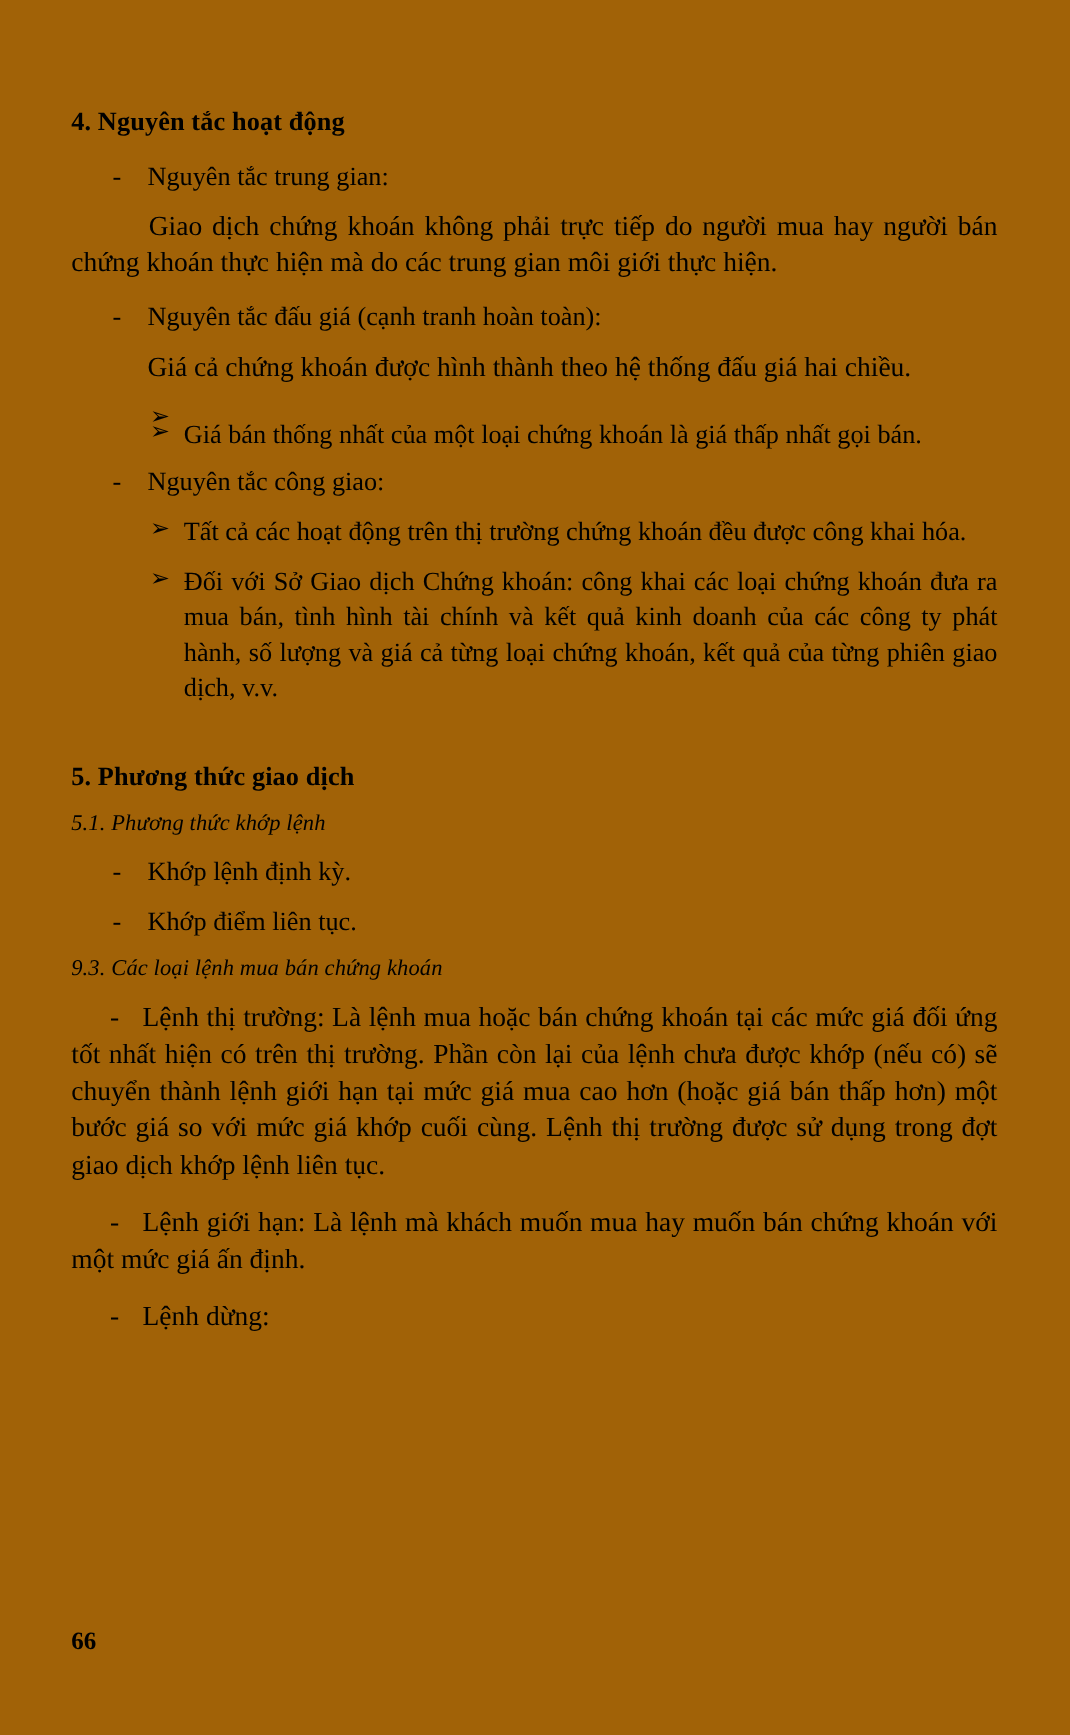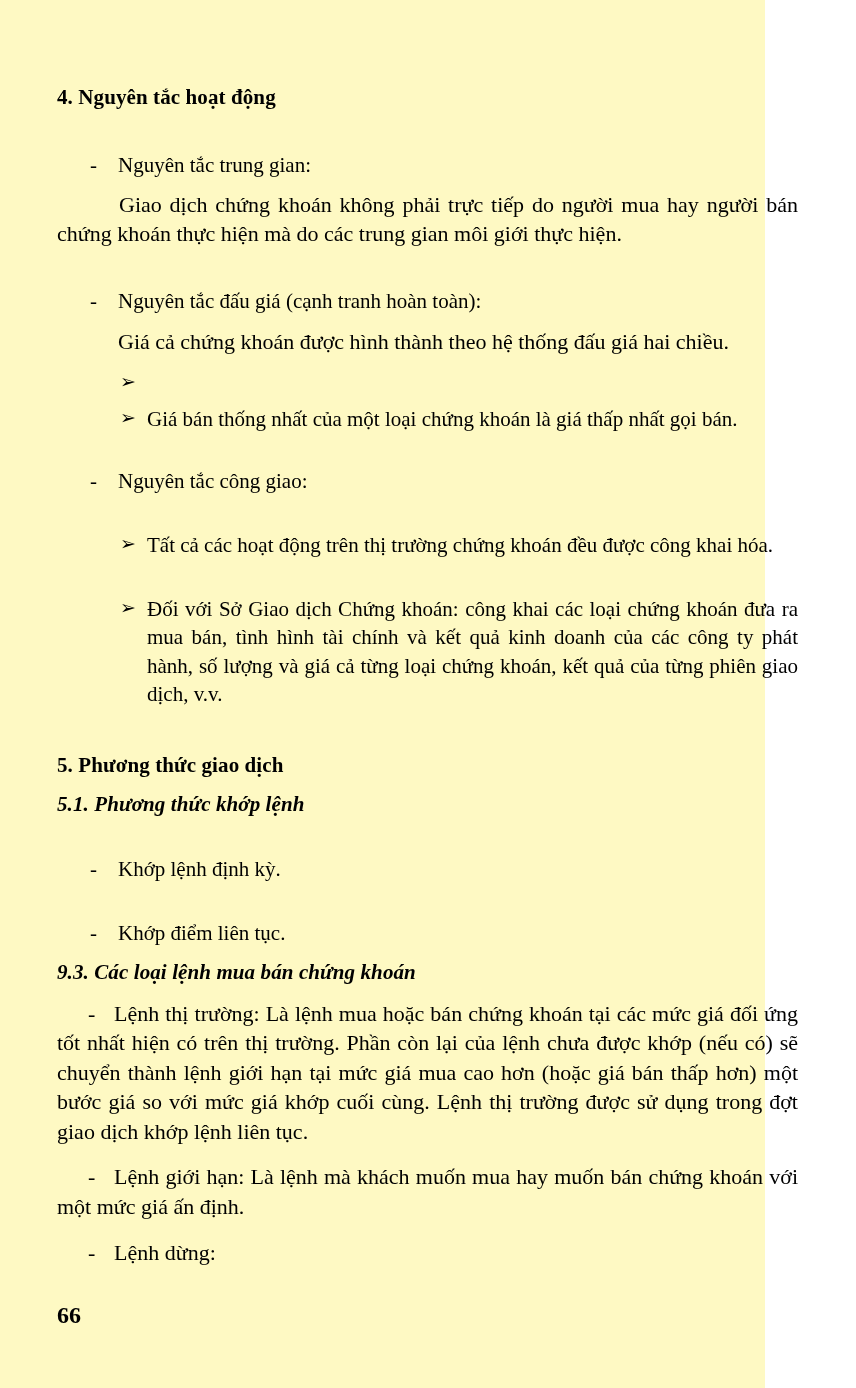--- a/index.html
+++ b/index.html
@@ -14,43 +14,43 @@
     position: relative;
     font-family: "Liberation Serif", "DejaVu Serif", serif;
     color: #000000;
     overflow: hidden;
   }
 
   .page {
     position: absolute;
     left: 0;
     top: 0;
-    width: 765px;
+    width: 856px;
     height: 1388px;
-    background: #fef9c3;
+    background: #a16207;
   }
 
   .content {
     position: absolute;
     left: 57px;
     top: 84px;
     width: 741px;
   }
 
   
   .h-section {
     font-size: 21px;
     font-weight: bold;
     line-height: 1.30;
     margin: 0;
     letter-spacing: 0.1px;
   }
   .h-sub {
-    font-size: 21px;
-    font-weight: bold;
+    font-size: 18px;
+    font-weight: normal;
     font-style: italic;
     line-height: 1.30;
     margin: 0;
     letter-spacing: 0.1px;
   }
 
   
   .para {
     font-size: 22px;
     line-height: 1.345;
@@ -70,21 +70,20 @@
     text-align: justify;
     text-justify: inter-word;
   }
   .li .marker {
     position: absolute;
     display: block;
     text-align: left;
   }
   .li .body {
     display: block;
-    margin-top: 24px;
   }
 
   
   .li-dash1 {
     padding-left: 61px;
   }
   .li-dash1 .marker {
     left: 33px;
     top: 0;
     font-size: 21px;
@@ -115,21 +114,21 @@
   .sp-12 { height: 12px; }
   .sp-14 { height: 14px; }
   .sp-16 { height: 16px; }
   .sp-44 { height: 44px; }
 
   
   .page-number {
     position: absolute;
     left: 57px;
     top: 1303px;
-    font-size: 24px;
+    font-size: 20px;
     font-weight: bold;
     line-height: 1;
   }
 </style>
 </head>
 <body>
 
 <div class="page">
   <div class="content">
 

